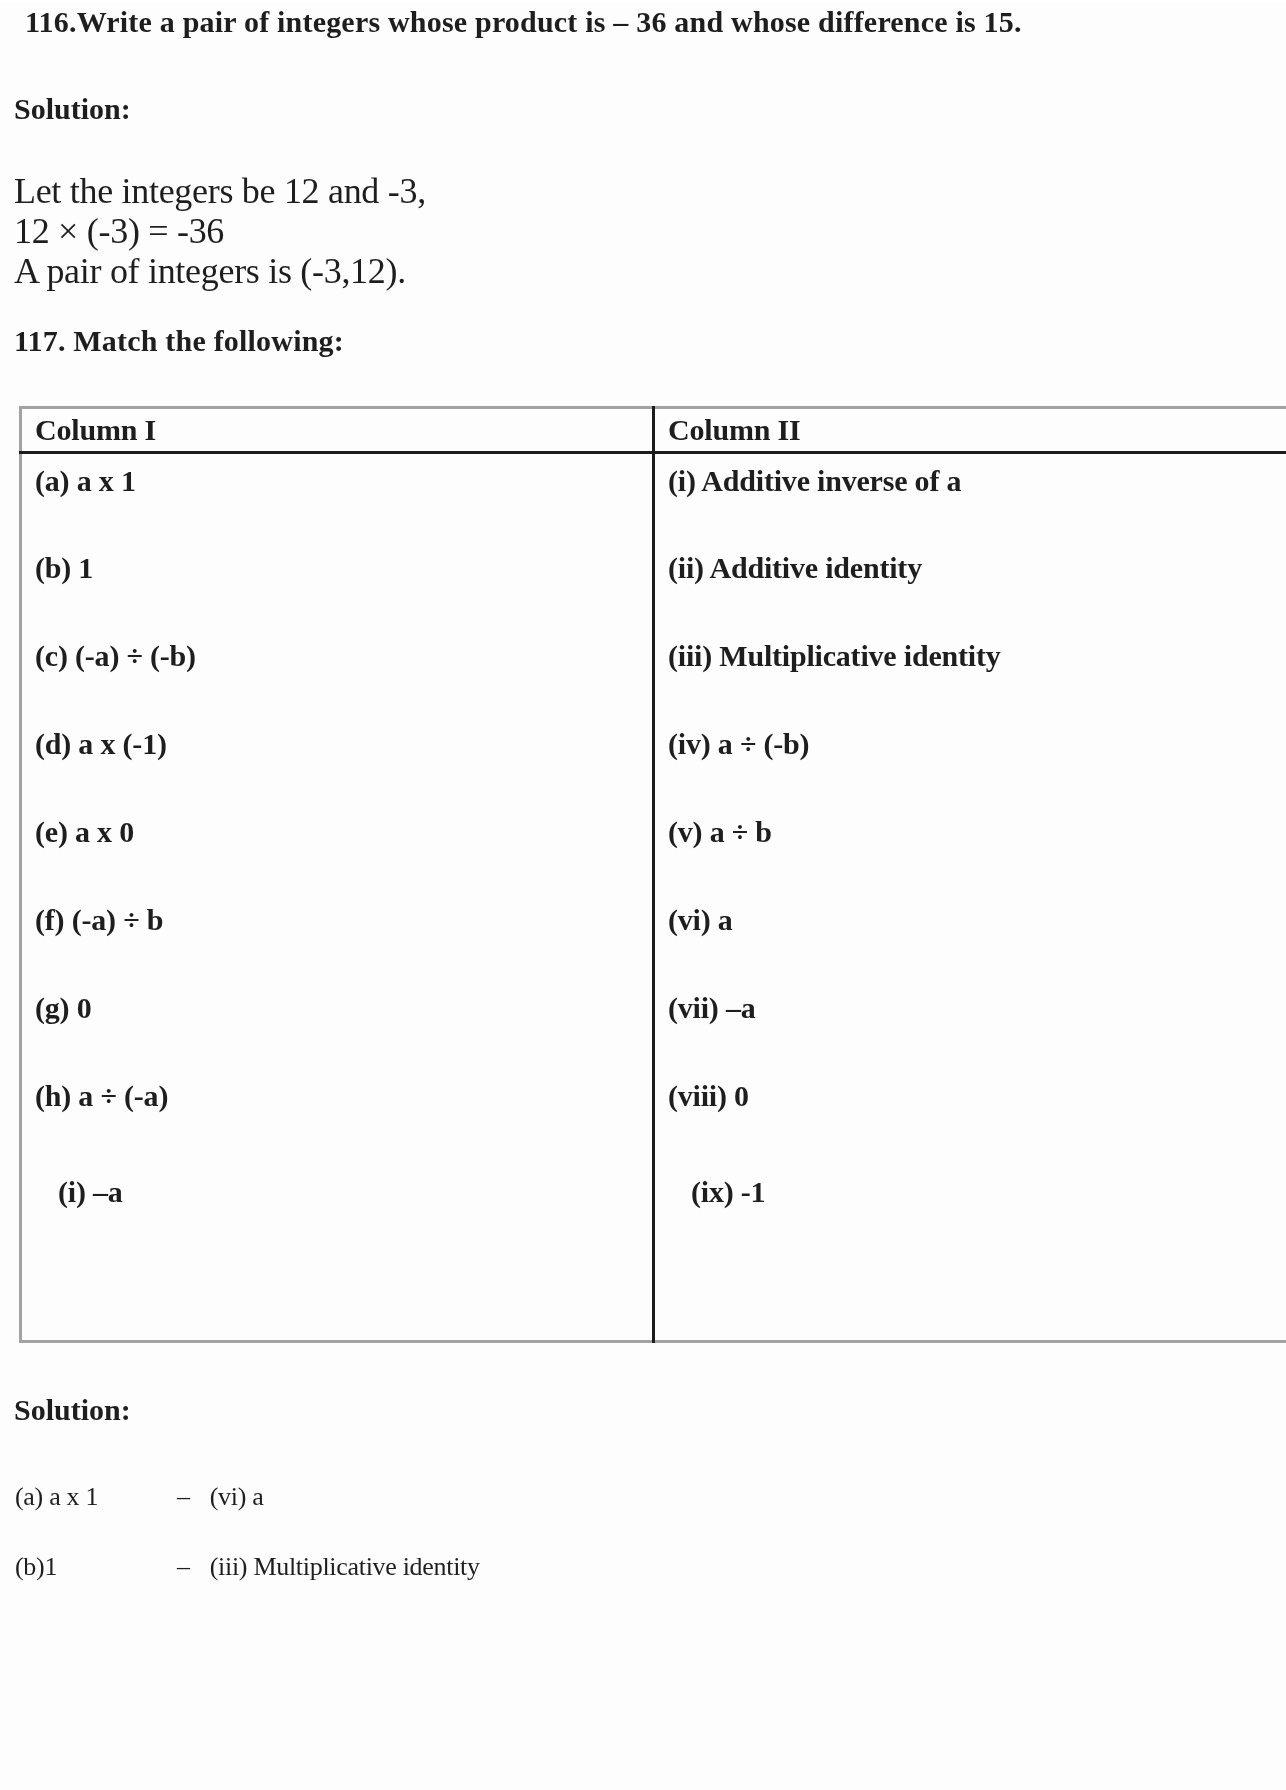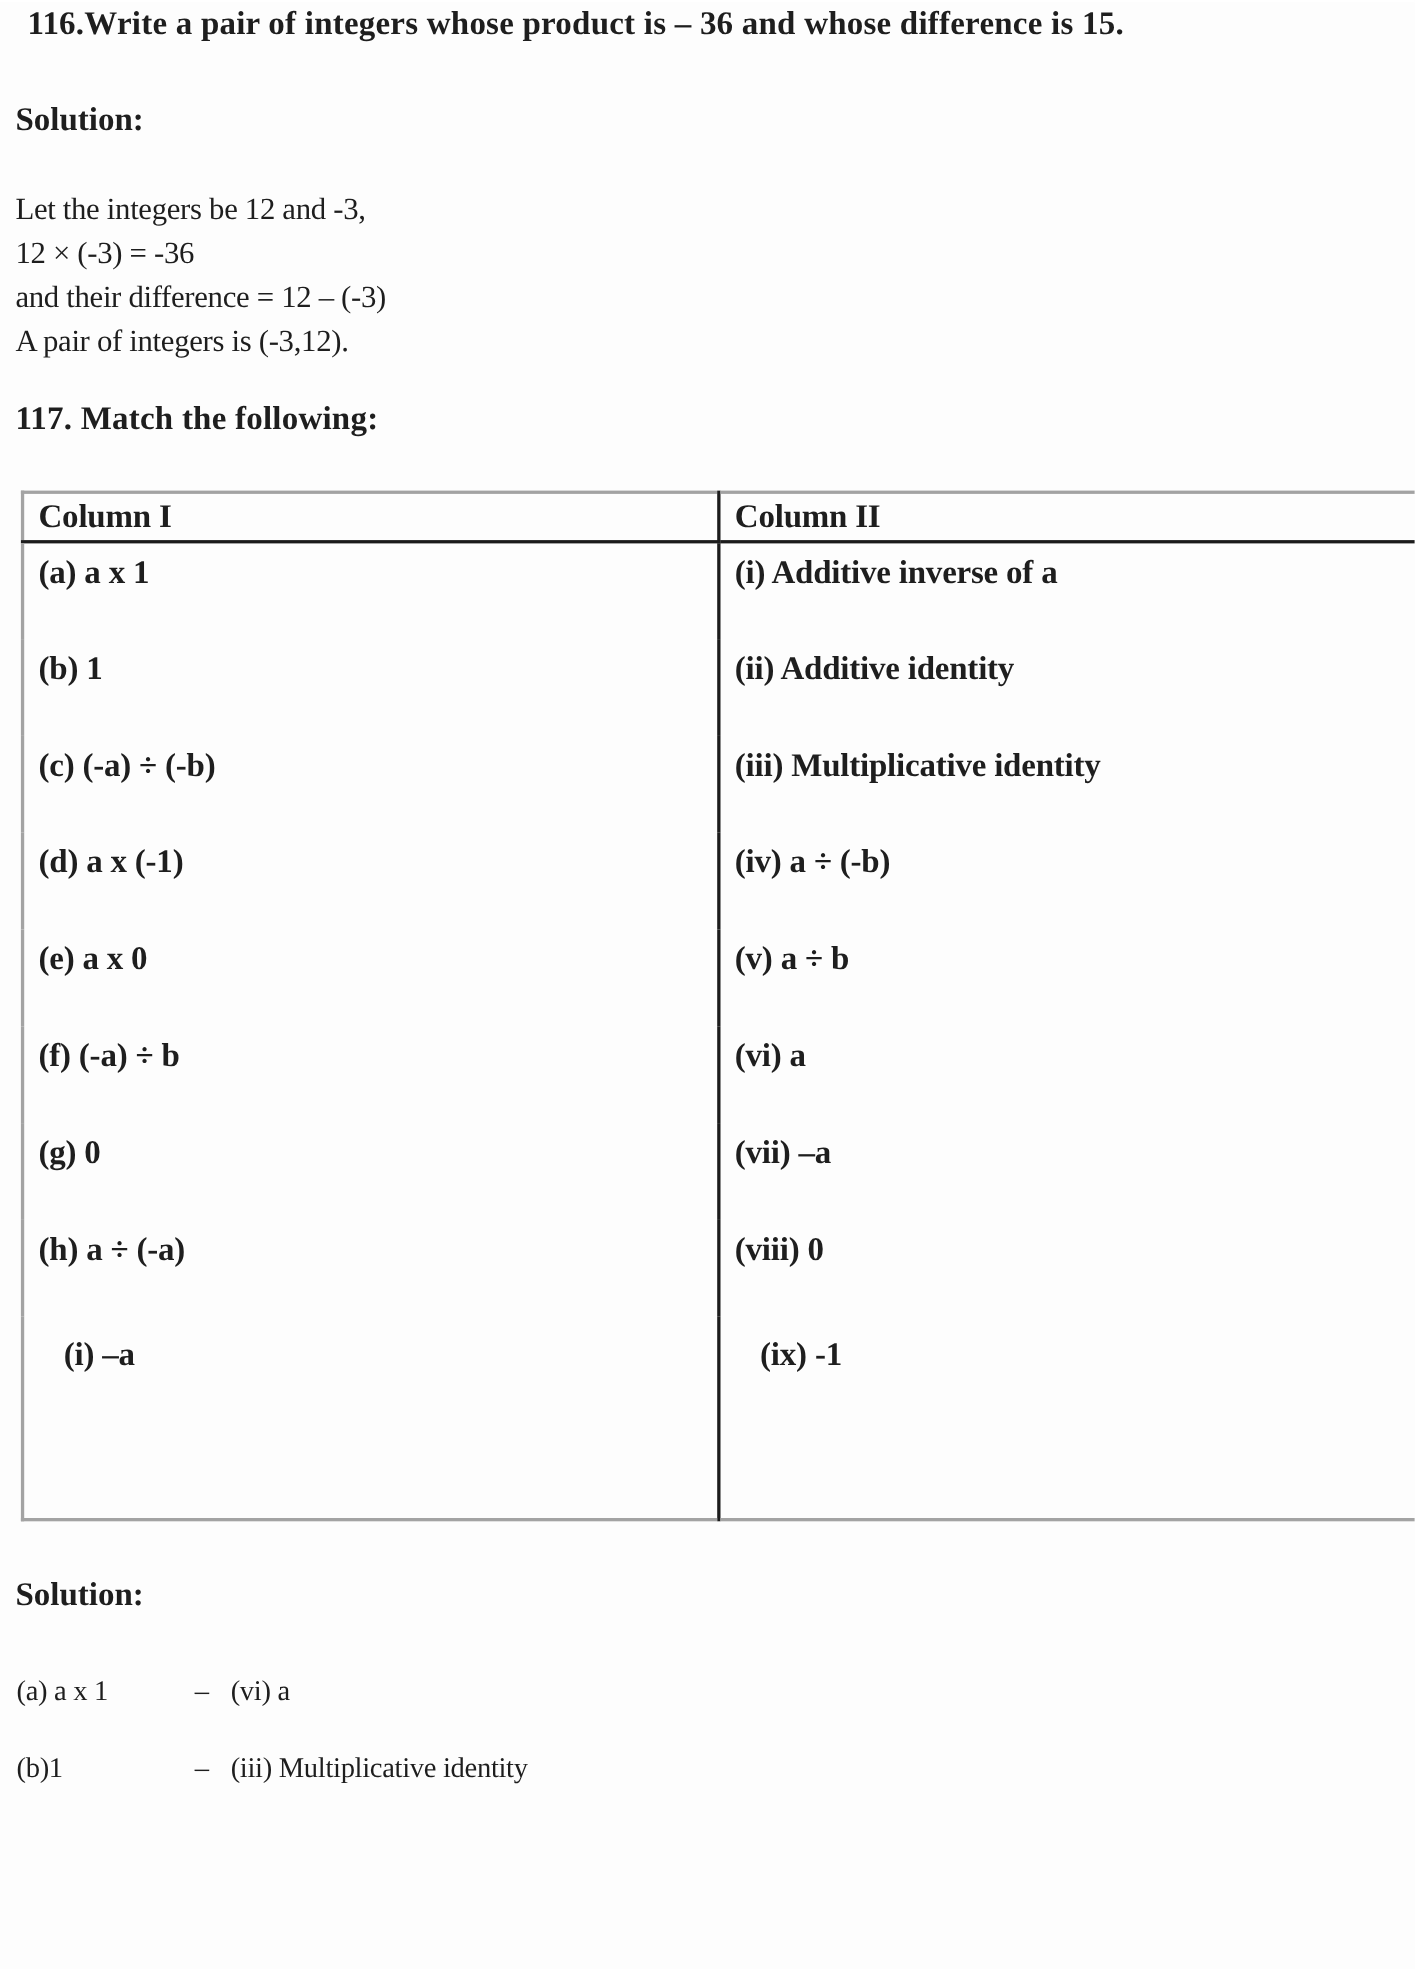--- a/index.html
+++ b/index.html
@@ -28,21 +28,21 @@
   }
   .sol-label {
     font-size: 30px;
     font-weight: bold;
     line-height: 36px;
     margin: 50px 0 0 14px;
   }
   .sol-block { margin: 44px 0 0 14px; }
   .sol-block p {
     margin: 0;
-    font-size: 28px;
+    font-size: 36px;
     line-height: 40px;
     letter-spacing: -0.3px;
   }
   .sol-block p.indent { padding-left: 266px; }
   .q117-heading {
     font-size: 30px;
     font-weight: bold;
     line-height: 36px;
     margin: 32px 0 0 14px;
     letter-spacing: 0.2px;
@@ -97,21 +97,20 @@
 
 <div class="page">
 
   <h1 class="q-heading">116.Write a pair of integers whose product is – 36 and whose difference is 15.</h1>
 
   <h2 class="sol-label">Solution:</h2>
 
   <div class="sol-block">
     <p>Let the integers be 12 and -3,</p>
     <p>12 × (-3) = -36</p>
-    <p>and their difference = 12 – (-3)</p>
     <p>A pair of integers is (-3,12).</p>
   </div>
 
   <h2 class="q117-heading">117. Match the following:</h2>
 
   <table class="match-table">
     <colgroup>
         <col class="c1">
         <col class="c2">
       </colgroup>

